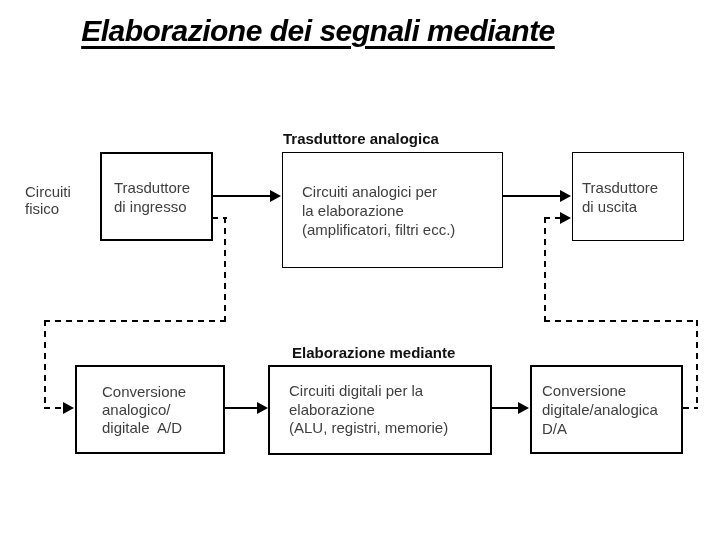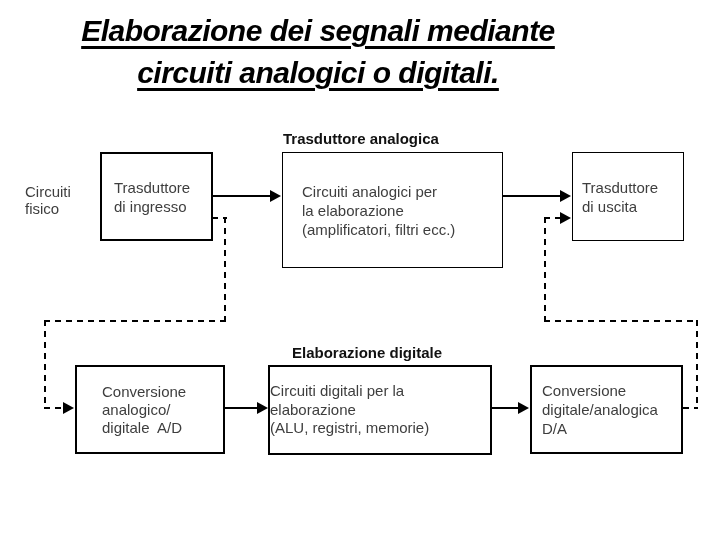--- a/index.html
+++ b/index.html
@@ -65,21 +65,21 @@
   .thin { border-width: 1.5px; }
   .b1 { left: 100px; top: 152px; width: 113px; height: 89px; border-width: 2.5px; }
   .b1 .box-text { padding-left: 12px; }
   .b2 { left: 282px; top: 152px; width: 221px; height: 116px; }
   .b2 .box-text { padding-left: 19px; }
   .b3 { left: 572px; top: 152px; width: 112px; height: 89px; }
   .b3 .box-text { padding-left: 9px; }
   .b4 { left: 75px; top: 365px; width: 150px; height: 89px; border-width: 2.5px; line-height: 18px; }
   .b4 .box-text { padding-left: 25px; }
   .b5 { left: 268px; top: 365px; width: 224px; height: 90px; line-height: 18.5px; }
-  .b5 .box-text { }
+  .b5 .box-text { padding-left: 19px; }
   .b6 { left: 530px; top: 365px; width: 153px; height: 89px; }
   .b6 .box-text { padding-left: 10px; }
 
   .hline {
     position: absolute;
     height: 2px;
     background: #000000;
   }
   .hdash {
     position: absolute;
@@ -100,27 +100,26 @@
     border-bottom: 6px solid transparent;
   }
 </style>
 </head>
 <body>
 
 <div class="canvas">
 
   <div class="title">
     <div class="title-row"><span class="title-line">Elaborazione dei segnali mediante</span></div>
-    <div class="title-row"><span class="title-line">circuiti analogici o digitali.</span></div>
   </div>
 
   <div class="diagram-label" style="left:25px; top:183px;">Circuiti
 fisico</div>
   <div class="section-label" style="left:283px; top:130px;">Trasduttore analogica</div>
-  <div class="section-label" style="left:292px; top:344px;">Elaborazione digitale</div>
+  <div class="section-label" style="left:292px; top:344px;">Elaborazione mediante</div>
 
   <div class="hdash" style="left:212px; top:217px; width:15px;"></div>
   <div class="vdash" style="left:224px; top:217px; height:105px;"></div>
   <div class="hdash" style="left:44px; top:320px; width:182px;"></div>
   <div class="vdash" style="left:44px; top:320px; height:89px;"></div>
   <div class="hdash" style="left:44px; top:407px; width:20px;"></div>
   <div class="arrow-right" style="left:63px; top:402px;"></div>
 
   <div class="hdash" style="left:683px; top:407px; width:15px;"></div>
   <div class="vdash" style="left:696px; top:320px; height:89px;"></div>

